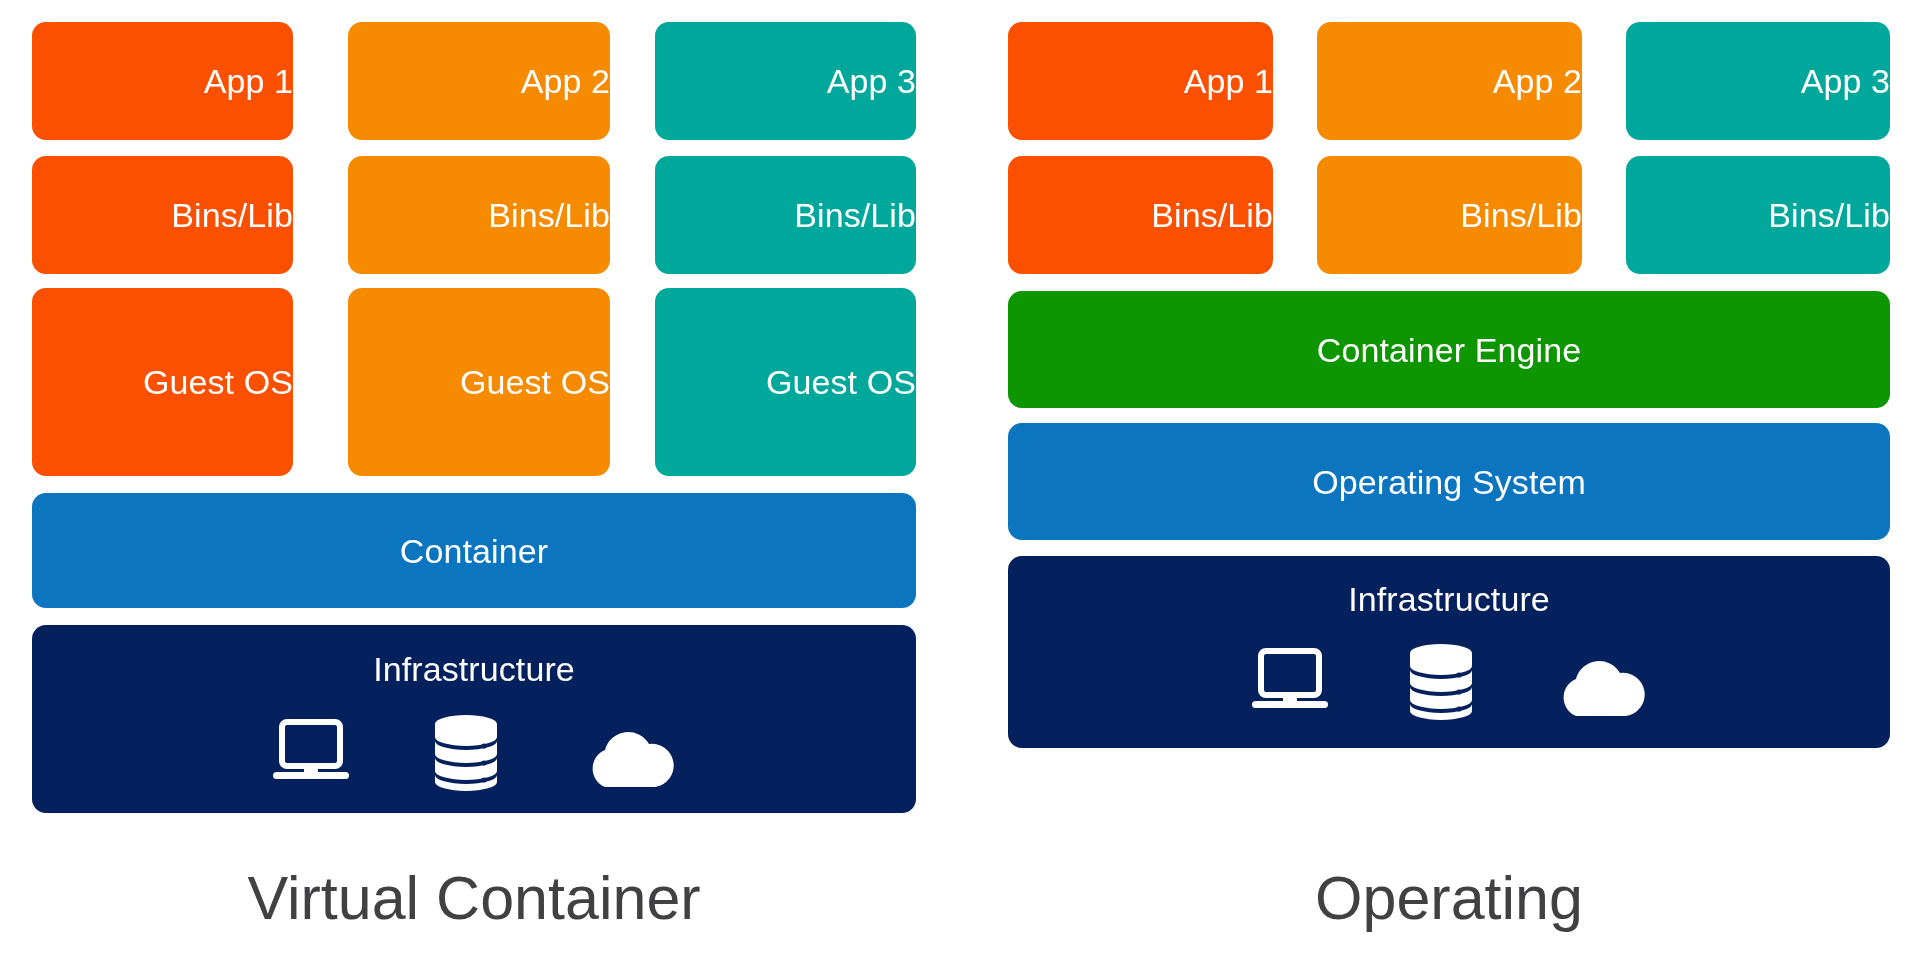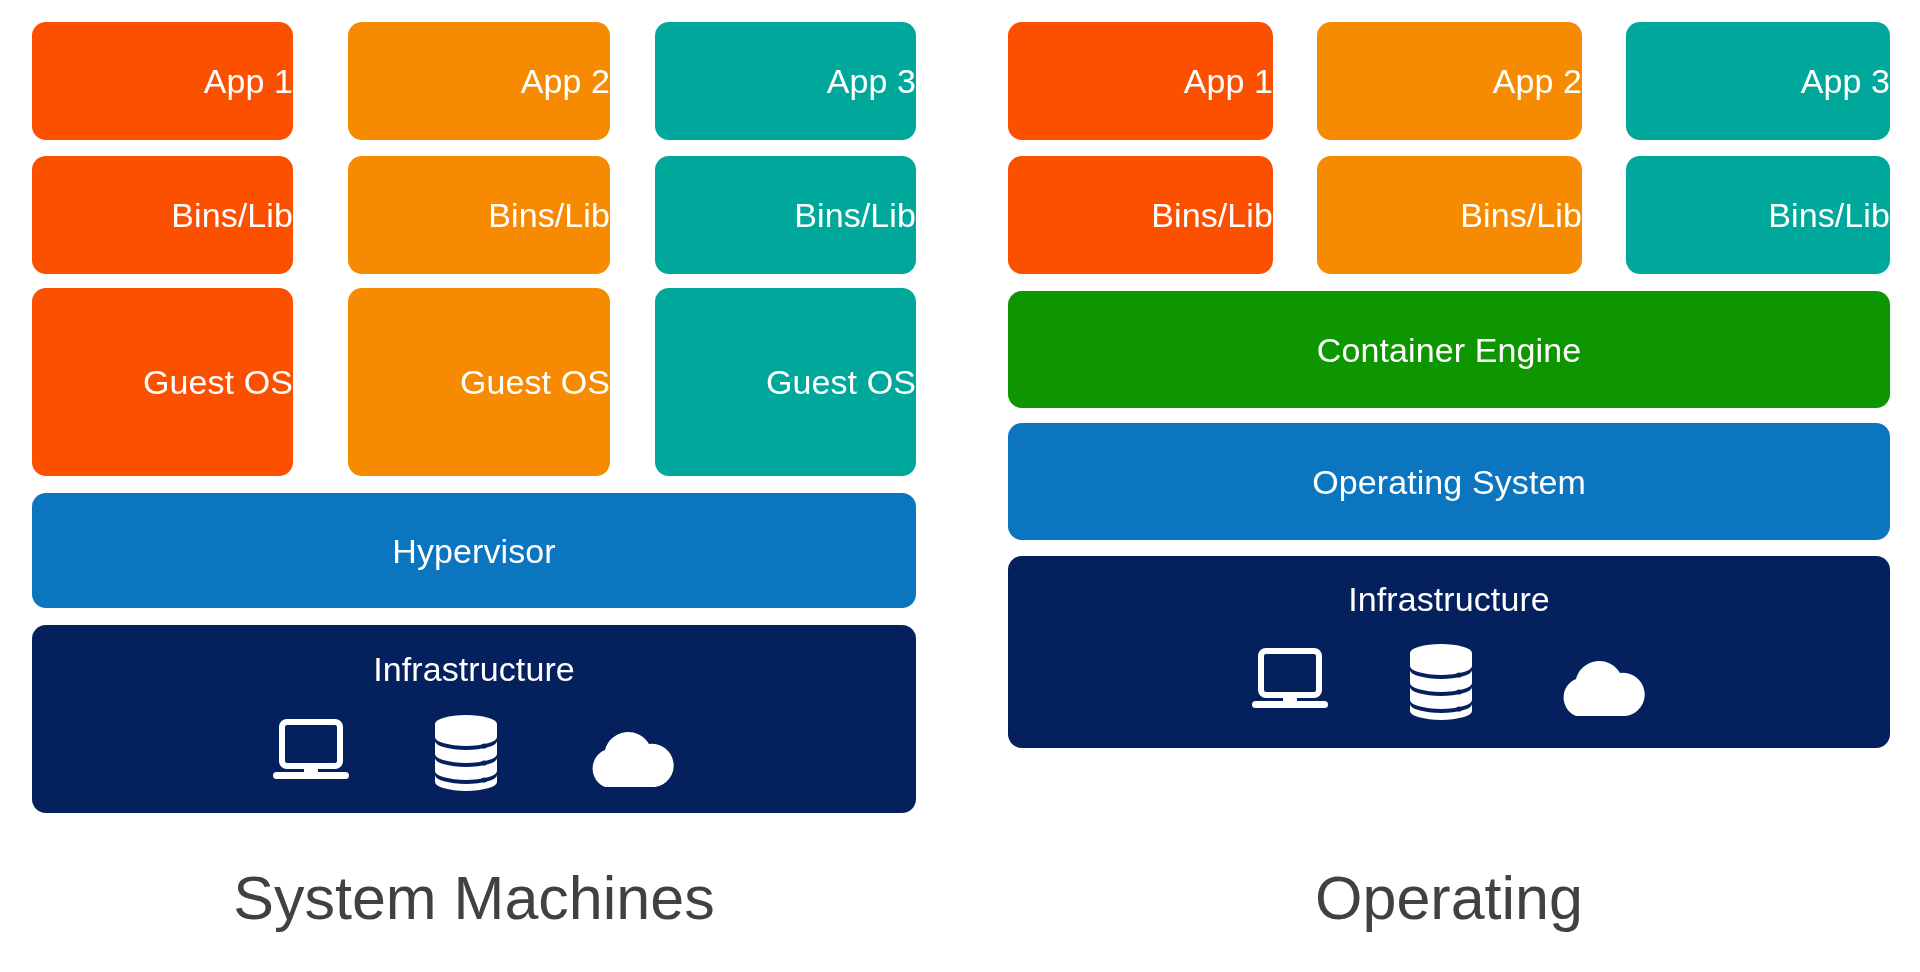--- a/index.html
+++ b/index.html
@@ -99,21 +99,21 @@
     <span class="box-label">Guest OS</span>
   </div>
   <div class="box col-box" style="left:348px; top:288px; width:262px; height:188px; background:#f68a00;">
     <span class="box-label">Guest OS</span>
   </div>
   <div class="box col-box" style="left:655px; top:288px; width:261px; height:188px; background:#00a89b;">
     <span class="box-label">Guest OS</span>
   </div>
 
   <div class="box bar" style="left:32px; top:493px; width:884px; height:115px; background:#0c75c0;">
-    <span class="box-label">Hypervisor</span>
+    <span class="box-label">Container</span>
   </div>
 
   <div class="box bar" style="left:32px; top:625px; width:884px; height:188px; background:#04215e; display:block;">
     <span class="bar-top-label" style="top:27px; font-size:34px;">Infrastructure</span>
 
     <div class="infra-icons" style="top:90px; gap:86px;">
 
       <span class="ico">
         <svg width="76" height="68" viewBox="0 0 76 68" xmlns="http://www.w3.org/2000/svg">
           <rect x="9" y="3" width="58" height="44" rx="5" ry="5" fill="none" stroke="#ffffff" stroke-width="6"></rect>
@@ -140,21 +140,21 @@
 
       <span class="ico" style="margin-top:12px;">
         <svg width="92" height="58" viewBox="0 0 92 58" xmlns="http://www.w3.org/2000/svg">
           <path fill="#ffffff" d="M22 57 A20 20 0 0 1 22 20 A24 24 0 0 1 66 14 A17 17 0 0 1 72 57 Z"></path>
         </svg>
       </span>
 
     </div>
   </div>
 
-  <div class="caption" style="left:32px; top:868px; width:884px;">System Machines</div>
+  <div class="caption" style="left:32px; top:868px; width:884px;">Virtual Container</div>
 
   <div class="box col-box" style="left:1008px; top:22px; width:265px; height:118px; background:#fa5000;">
     <span class="box-label">App 1</span>
   </div>
   <div class="box col-box" style="left:1317px; top:22px; width:265px; height:118px; background:#f68a00;">
     <span class="box-label">App 2</span>
   </div>
   <div class="box col-box" style="left:1626px; top:22px; width:264px; height:118px; background:#00a89b;">
     <span class="box-label">App 3</span>
   </div>

